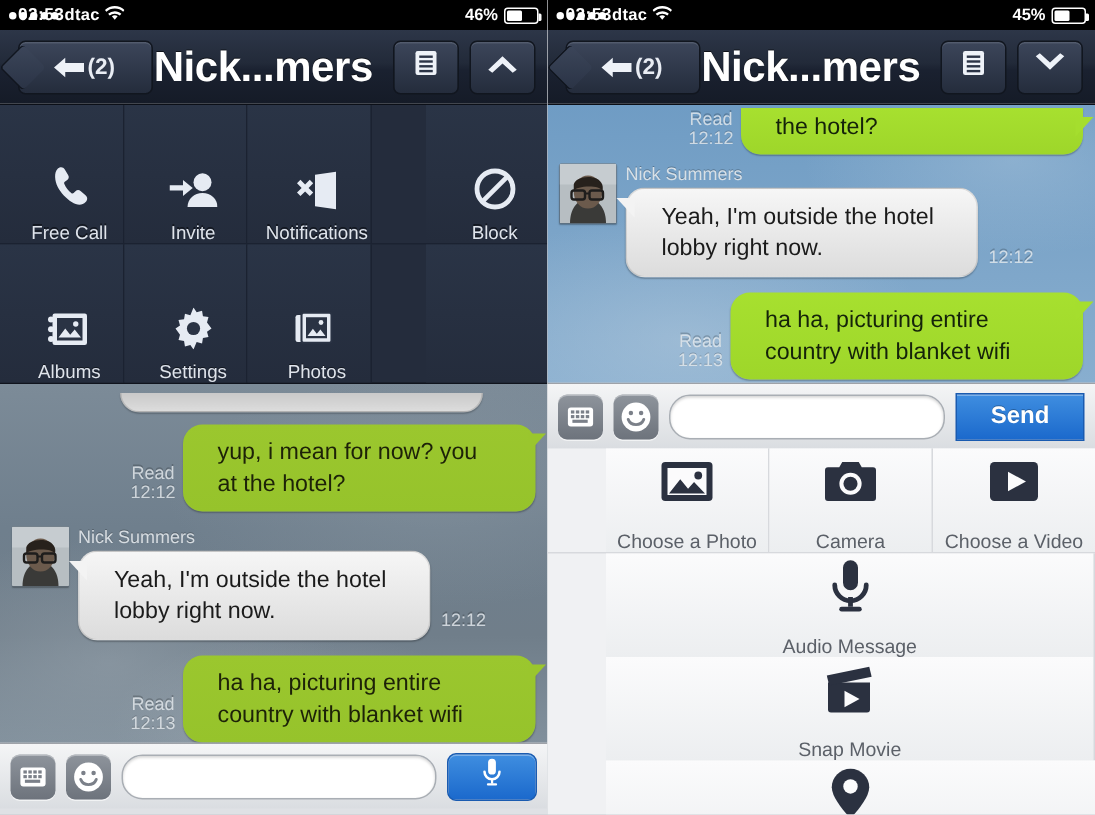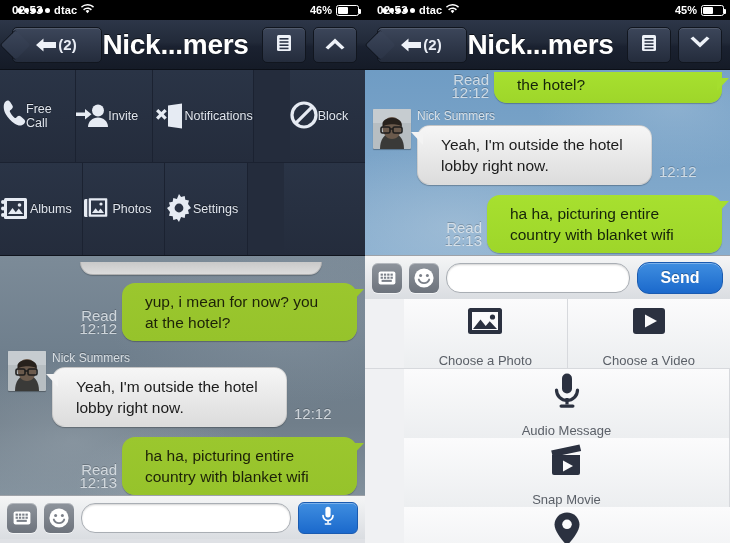--- a/index.html
+++ b/index.html
@@ -4,21 +4,21 @@
 <style>
   html,body{margin:0;padding:0;background:#c9ccd1;}
   body{width:730px;height:543px;overflow:hidden;font-family:"Liberation Sans",sans-serif;-webkit-font-smoothing:antialiased;}
   .app{position:relative;width:730px;height:543px;display:flex;}
   .panel{position:relative;width:365px;height:543px;overflow:hidden;background:#dfe1e5;}
   .panel.left{border-right:0px solid #b9bcc1;}
 
   
   .statusbar{height:20px;background:#000;color:#fff;display:flex;align-items:center;
     font-size:11px;font-weight:bold;position:relative;padding:0 6px;box-sizing:border-box;}
-  .sb-left{display:flex;align-items:center;gap:4px;margin-left:11px;}
+  .sb-left{display:flex;align-items:center;gap:4px;}
   .dots{display:flex;gap:2px;align-items:center;}
   .dots i{display:block;width:5px;height:5px;border-radius:50%;background:#fff;}
   .carrier{font-size:11px;letter-spacing:.2px;}
   .wifi{display:inline-block;}
   .sb-center{position:absolute;left:12px;right:0;text-align:left;font-size:11.5px;font-weight:bold;letter-spacing:.3px;}
   .sb-right{margin-left:auto;display:flex;align-items:center;gap:4px;position:relative;z-index:2;}
   .batt{position:relative;width:23px;height:11px;border:1px solid #fff;border-radius:2.5px;box-sizing:border-box;}
   .batt::after{content:"";position:absolute;right:-3px;top:3px;width:2px;height:5px;background:#fff;border-radius:0 1px 1px 0;}
   .batt i{position:absolute;left:1px;top:1px;bottom:1px;background:#fff;border-radius:1px;}
 
@@ -36,44 +36,44 @@
   .navtitle{flex:1;text-align:center;color:#fff;font-size:28px;font-weight:bold;letter-spacing:-.3px;
     text-shadow:0 -1px 0 rgba(0,0,0,.6);margin-left:-6px;}
   .navbtn{height:34px;width:42px;display:flex;align-items:center;justify-content:center;
     background:linear-gradient(180deg,#3c465a,#242c3c);border:1px solid #11161f;border-radius:5px;
     box-shadow:inset 0 1px 0 rgba(255,255,255,.12);margin-left:7px;}
 
   
   .menugrid{background:#242c3c;border-bottom:1px solid #10141d;}
   .mrow{display:flex;}
   .mrow + .mrow{border-top:1px solid #1b2231;}
-  .mcell{flex:1;height:92px;display:flex;flex-direction:row;align-items:center;justify-content:flex-start;
+  .mcell{flex:1;height:92px;display:flex;flex-direction:column;align-items:center;justify-content:flex-end;
     border-right:1px solid #1b2231;box-sizing:border-box;
-    background:linear-gradient(180deg,#2a3446 0%,#242c3c 100%);}
+    background:linear-gradient(180deg,#2a3446 0%,#242c3c 100%);padding-left:11px;}
   .mcell:last-child{border-right:none;margin-left:36px;}
   .mcell.empty{background:linear-gradient(180deg,#2a3446 0%,#242c3c 100%);}
   .mcell .ico{height:34px;display:flex;align-items:flex-end;justify-content:center;margin-bottom:8px;}
   .mcell .lbl{color:#dfe4ec;font-size:12.5px;text-shadow:0 -1px 0 rgba(0,0,0,.5);}
 
   
   .chat{position:relative;overflow:hidden;}
   .chat.left-bg{background:
       radial-gradient(ellipse 220px 120px at 20% 78%, rgba(150,162,172,.55), rgba(150,162,172,0) 70%),
       radial-gradient(ellipse 260px 110px at 80% 30%, rgba(150,162,172,.35), rgba(150,162,172,0) 70%),
       radial-gradient(ellipse 180px 90px at 55% 95%, rgba(170,180,190,.45), rgba(170,180,190,0) 70%),
       linear-gradient(180deg,#7c8b98 0%,#6f7f8d 40%,#707e8a 70%,#81909c 100%);}
   .chat.right-bg{background:
       radial-gradient(ellipse 240px 120px at 25% 85%, rgba(185,205,222,.45), rgba(185,205,222,0) 70%),
       radial-gradient(ellipse 200px 90px at 85% 20%, rgba(175,200,222,.4), rgba(175,200,222,0) 70%),
       linear-gradient(180deg,#6f9cc4 0%,#7ba4c8 45%,#88aecf 100%);}
 
   .msg{position:relative;padding:0 8px;margin-bottom:10px;}
   .row{display:flex;align-items:flex-start;}
   .row.out{justify-content:flex-end;}
-  .meta{font-size:15px;line-height:13px;color:#e3e8ec;text-align:right;
+  .meta{font-size:12px;line-height:13px;color:#e3e8ec;text-align:center;
     text-shadow:0 -1px 0 rgba(0,0,0,.25);opacity:.82;white-space:nowrap;}
   .meta.out{align-self:flex-end;margin:0 5px 6px 0;}
   .meta.in{align-self:flex-end;margin:0 0 7px 7px;}
 
   .bubble{position:relative;max-width:235px;padding:8px 23px;border-radius:13px;
     font-size:15.5px;line-height:21px;box-sizing:border-box;}
   .bubble.green{background:linear-gradient(180deg,#9bc72e 0%,#96c32b 100%);color:#1d2208;
     box-shadow:0 1px 1px rgba(0,0,0,.25);}
   .bubble.green.bright{background:linear-gradient(180deg,#a7e02f 0%,#9ed62a 100%);color:#15230a;}
   .bubble.gray{background:linear-gradient(180deg,#f6f6f6 0%,#dcdcdc 100%);color:#1b1b1b;
@@ -98,21 +98,21 @@
     border-top:1px solid #9ea2a8;display:flex;align-items:center;padding:0 7px;box-sizing:border-box;gap:7px;}
   .ibtn{width:30px;height:30px;flex:0 0 30px;border-radius:6px;display:flex;align-items:center;justify-content:center;
     background:linear-gradient(180deg,#8e949c,#6d737c);box-shadow:inset 0 1px 0 rgba(255,255,255,.35),0 1px 0 rgba(255,255,255,.6);}
   .textfield{flex:1;height:28px;background:#fff;border:1px solid #a9aeb4;border-radius:14px;
     box-shadow:inset 0 1px 2px rgba(0,0,0,.18);}
   .textfield input{width:100%;height:100%;border:none;outline:none;background:transparent;
     font-size:14px;padding:0 12px;box-sizing:border-box;font-family:"Liberation Sans",sans-serif;}
   .micbtn{width:58px;height:30px;flex:0 0 58px;border-radius:6px;display:flex;align-items:center;justify-content:center;
     background:linear-gradient(180deg,#3f8ee0,#1b69cc);border:1px solid #1a5bb0;
     box-shadow:inset 0 1px 0 rgba(255,255,255,.32);}
-  .sendbtn{min-width:60px;height:30px;padding:0 12px;border-radius:12px;display:flex;align-items:center;justify-content:center;
+  .sendbtn{min-width:60px;height:30px;padding:0 12px;border-radius:0;display:flex;align-items:center;justify-content:center;
     background:linear-gradient(180deg,#3f8ee0,#1b69cc);border:1px solid #1a5bb0;
     box-shadow:inset 0 1px 0 rgba(255,255,255,.32);color:#fff;font-size:16px;font-weight:bold;
     text-shadow:0 -1px 0 rgba(0,0,0,.28);}
 
   
   .attach{background:#f0f1f3;flex:1;display:flex;flex-direction:column;}
   .arow{display:flex;flex:1;padding-left:39px;}
   .arow + .arow{border-top:1px solid #d7d9dd;flex-direction:column;}
   .acell{flex:1;display:flex;flex-direction:column;align-items:center;justify-content:center;
     border-right:1px solid #d7d9dd;box-sizing:border-box;
@@ -237,38 +237,38 @@
                 <circle cx="19.5" cy="9" r="1.8" fill="#e6ebf3"></circle>
                 <circle cx="3" cy="6" r="2" fill="#e6ebf3"></circle>
                 <circle cx="3" cy="12.5" r="2" fill="#e6ebf3"></circle>
                 <circle cx="3" cy="19" r="2" fill="#e6ebf3"></circle>
               </svg>
           </span>
           <span class="lbl">Albums</span>
         </div>
         <div class="mcell">
           <span class="ico">
+            <svg width="28" height="28" viewBox="0 0 28 28">
+                <path d="M14 0l2.1 3.1 3.6-1 .6 3.7 3.7.6-1 3.6L26 14l-3 2.1 1 3.6-3.7.6-.6 3.7-3.6-1L14 28l-2.1-3-3.6 1-.6-3.7-3.7-.6 1-3.6L2 14l3-2 -1-3.6 3.7-.6.6-3.7 3.6 1z" fill="#e6ebf3"></path>
+                <circle cx="14" cy="14" r="4.4" fill="#2a3344"></circle>
+              </svg>
+          </span>
+          <span class="lbl">Settings</span>
+        </div>
+        <div class="mcell">
+          <span class="ico">
             <svg width="30" height="26" viewBox="0 0 30 26">
                 <rect x="1" y="3" width="20" height="18" rx="1.5" fill="#e6ebf3"></rect>
                 <rect x="5" y="1.5" width="20" height="20" rx="1.5" fill="#e6ebf3" stroke="#2a3344" stroke-width="1.4"></rect>
                 <rect x="8" y="4.5" width="14" height="14" fill="#2a3344"></rect>
                 <path d="M9 17l3.6-4.8 2.6 3.3 2.4-2.9L21 17z" fill="#e6ebf3"></path>
                 <circle cx="18" cy="8" r="1.6" fill="#e6ebf3"></circle>
               </svg>
           </span>
           <span class="lbl">Photos</span>
-        </div>
-        <div class="mcell">
-          <span class="ico">
-            <svg width="28" height="28" viewBox="0 0 28 28">
-                <path d="M14 0l2.1 3.1 3.6-1 .6 3.7 3.7.6-1 3.6L26 14l-3 2.1 1 3.6-3.7.6-.6 3.7-3.6-1L14 28l-2.1-3-3.6 1-.6-3.7-3.7-.6 1-3.6L2 14l3-2 -1-3.6 3.7-.6.6-3.7 3.6 1z" fill="#e6ebf3"></path>
-                <circle cx="14" cy="14" r="4.4" fill="#2a3344"></circle>
-              </svg>
-          </span>
-          <span class="lbl">Settings</span>
         </div>
         <div class="mcell empty"></div>
       </div>
     </div>
 
     <div class="chat left-bg" style="height:239px;padding-top:6px;box-sizing:border-box;">
       <div class="clipbubble"></div>
 
       <div class="msg" style="margin-top:8px;">
         <div class="row out">
@@ -501,20 +501,30 @@
                 <rect x="2" y="3" width="34" height="26" rx="2.5" fill="#2b3140"></rect>
                 <rect x="6" y="7" width="26" height="18" fill="#fbfbfc"></rect>
                 <path d="M7 24l7.5-9.5 5.2 6.4 4-4.6L31 24z" fill="#2b3140"></path>
                 <circle cx="26.5" cy="12" r="2.6" fill="#2b3140"></circle>
               </svg>
           </span>
           <span class="albl">Choose a Photo</span>
         </div>
         <div class="acell">
           <span class="aico">
+            <svg width="38" height="32" viewBox="0 0 38 32">
+                <path d="M13.5 3h11l2 3.5H34a2 2 0 0 1 2 2V27a2 2 0 0 1-2 2H4a2 2 0 0 1-2-2V8.5a2 2 0 0 1 2-2h7.5z" fill="#2b3140"></path>
+                <circle cx="19" cy="17.5" r="7.4" fill="#fbfbfc"></circle>
+                <circle cx="19" cy="17.5" r="4.7" fill="#2b3140"></circle>
+              </svg>
+          </span>
+          <span class="albl">Camera</span>
+        </div>
+        <div class="acell">
+          <span class="aico">
             <svg width="36" height="32" viewBox="0 0 36 32">
                 <rect x="2" y="3" width="32" height="26" rx="3" fill="#2b3140"></rect>
                 <path d="M14 9.5 26 16 14 22.5z" fill="#fbfbfc"></path>
               </svg>
           </span>
           <span class="albl">Choose a Video</span>
         </div>
       </div>
       <div class="arow">
         <div class="acell">

